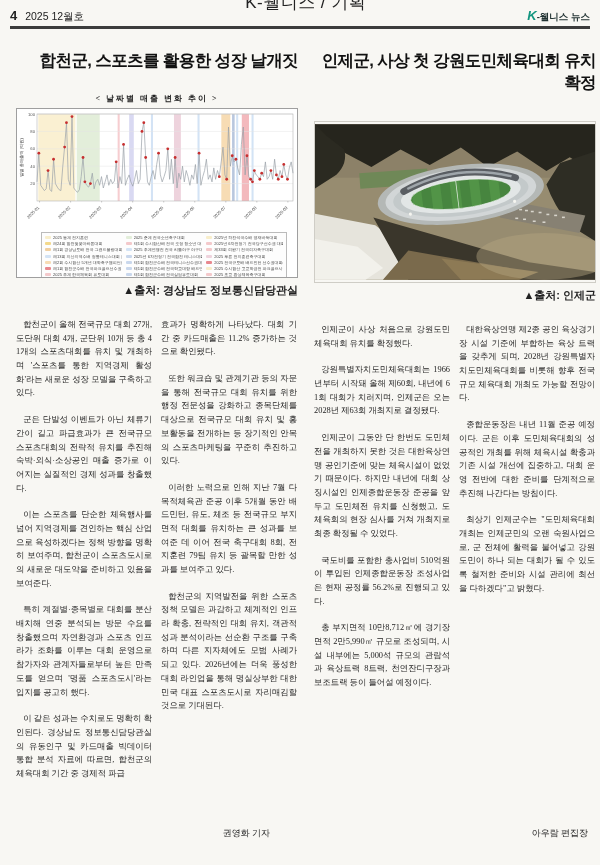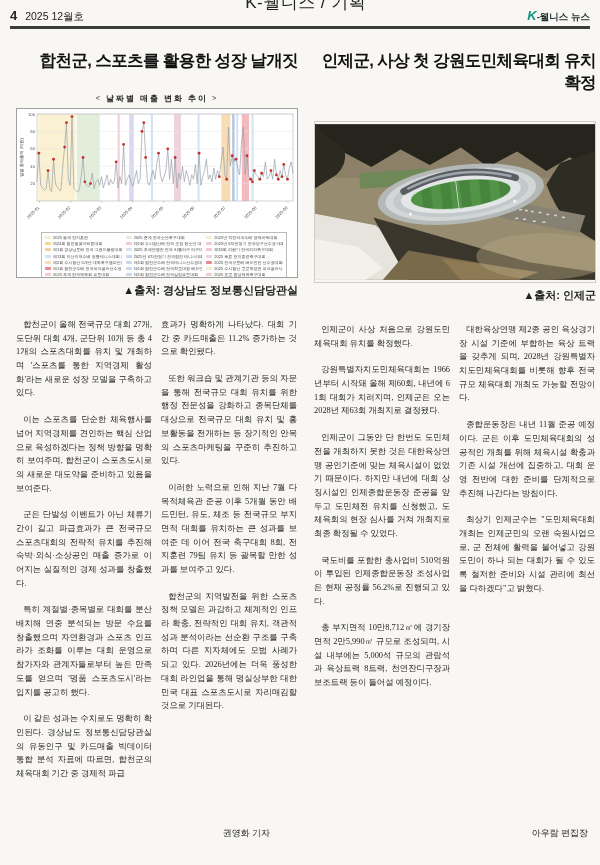--- a/index.html
+++ b/index.html
@@ -258,22 +258,22 @@
           <span class="lb">2025 초교 환상체육축구대회</span>
         </div>
       </div>
   </div>
 
   <div class="caption">▲출처: 경상남도 정보통신담당관실</div>
 
   <div class="cols">
     <div class="col">
         <p>합천군이 올해 전국규모 대회 27개, 도단위 대회 4개, 군단위 10개 등 총 41개의 스포츠대회를 유치 및 개최하며 '스포츠를 통한 지역경제 활성화'라는 새로운 성장 모델을 구축하고 있다.</p>
+        <p>군은 단발성 이벤트가 아닌 체류기간이 길고 파급효과가 큰 전국규모 스포츠대회의 전략적 유치를 추진해 숙박·외식·소상공인 매출 증가로 이어지는 실질적인 경제 성과를 창출했다.</p>
         <p>이는 스포츠를 단순한 체육행사를 넘어 지역경제를 견인하는 핵심 산업으로 육성하겠다는 정책 방향을 명확히 보여주며, 합천군이 스포츠도시로의 새로운 대도약을 준비하고 있음을 보여준다.</p>
-        <p>군은 단발성 이벤트가 아닌 체류기간이 길고 파급효과가 큰 전국규모 스포츠대회의 전략적 유치를 추진해 숙박·외식·소상공인 매출 증가로 이어지는 실질적인 경제 성과를 창출했다.</p>
         <p>특히 계절별·종목별로 대회를 분산 배치해 연중 분석되는 방문 수요를 창출했으며 자연환경과 스포츠 인프라가 조화를 이루는 대회 운영으로 참가자와 관계자들로부터 높은 만족도를 얻으며 '명품 스포츠도시'라는 입지를 공고히 했다.</p>
         <p>이 같은 성과는 수치로도 명확히 확인된다. 경상남도 정보통신담당관실의 유동인구 및 카드매출 빅데이터 통합 분석 자료에 따르면, 합천군의 체육대회 기간 중 경제적 파급</p>
       </div>
     <div class="col">
         <p class="cont">효과가 명확하게 나타났다. 대회 기간 중 카드매출은 11.2% 증가하는 것으로 확인됐다.</p>
         <p>또한 워크숍 및 관계기관 등의 자문을 통해 전국규모 대회 유치를 위한 행정 전문성을 강화하고 종목단체를 대상으로 전국규모 대회 유치 및 홍보활동을 전개하는 등 장기적인 안목의 스포츠마케팅을 꾸준히 추진하고 있다.</p>
         <p>이러한 노력으로 인해 지난 7월 다목적체육관 준공 이후 5개월 동안 배드민턴, 유도, 체조 등 전국규모 부지면적 대회를 유치하는 큰 성과를 보여준 데 이어 전국 축구대회 8회, 전지훈련 79팀 유치 등 괄목할 만한 성과를 보여주고 있다.</p>
         <p>합천군의 지역발전을 위한 스포츠정책 모델은 과감하고 체계적인 인프라 확충, 전략적인 대회 유치, 객관적 성과 분석이라는 선순환 구조를 구축하며 다른 지자체에도 모범 사례가 되고 있다. 2026년에는 더욱 풍성한 대회 라인업을 통해 명실상부한 대한민국 대표 스포츠도시로 자리매김할 것으로 기대된다.</p>
       </div>
   </div>

